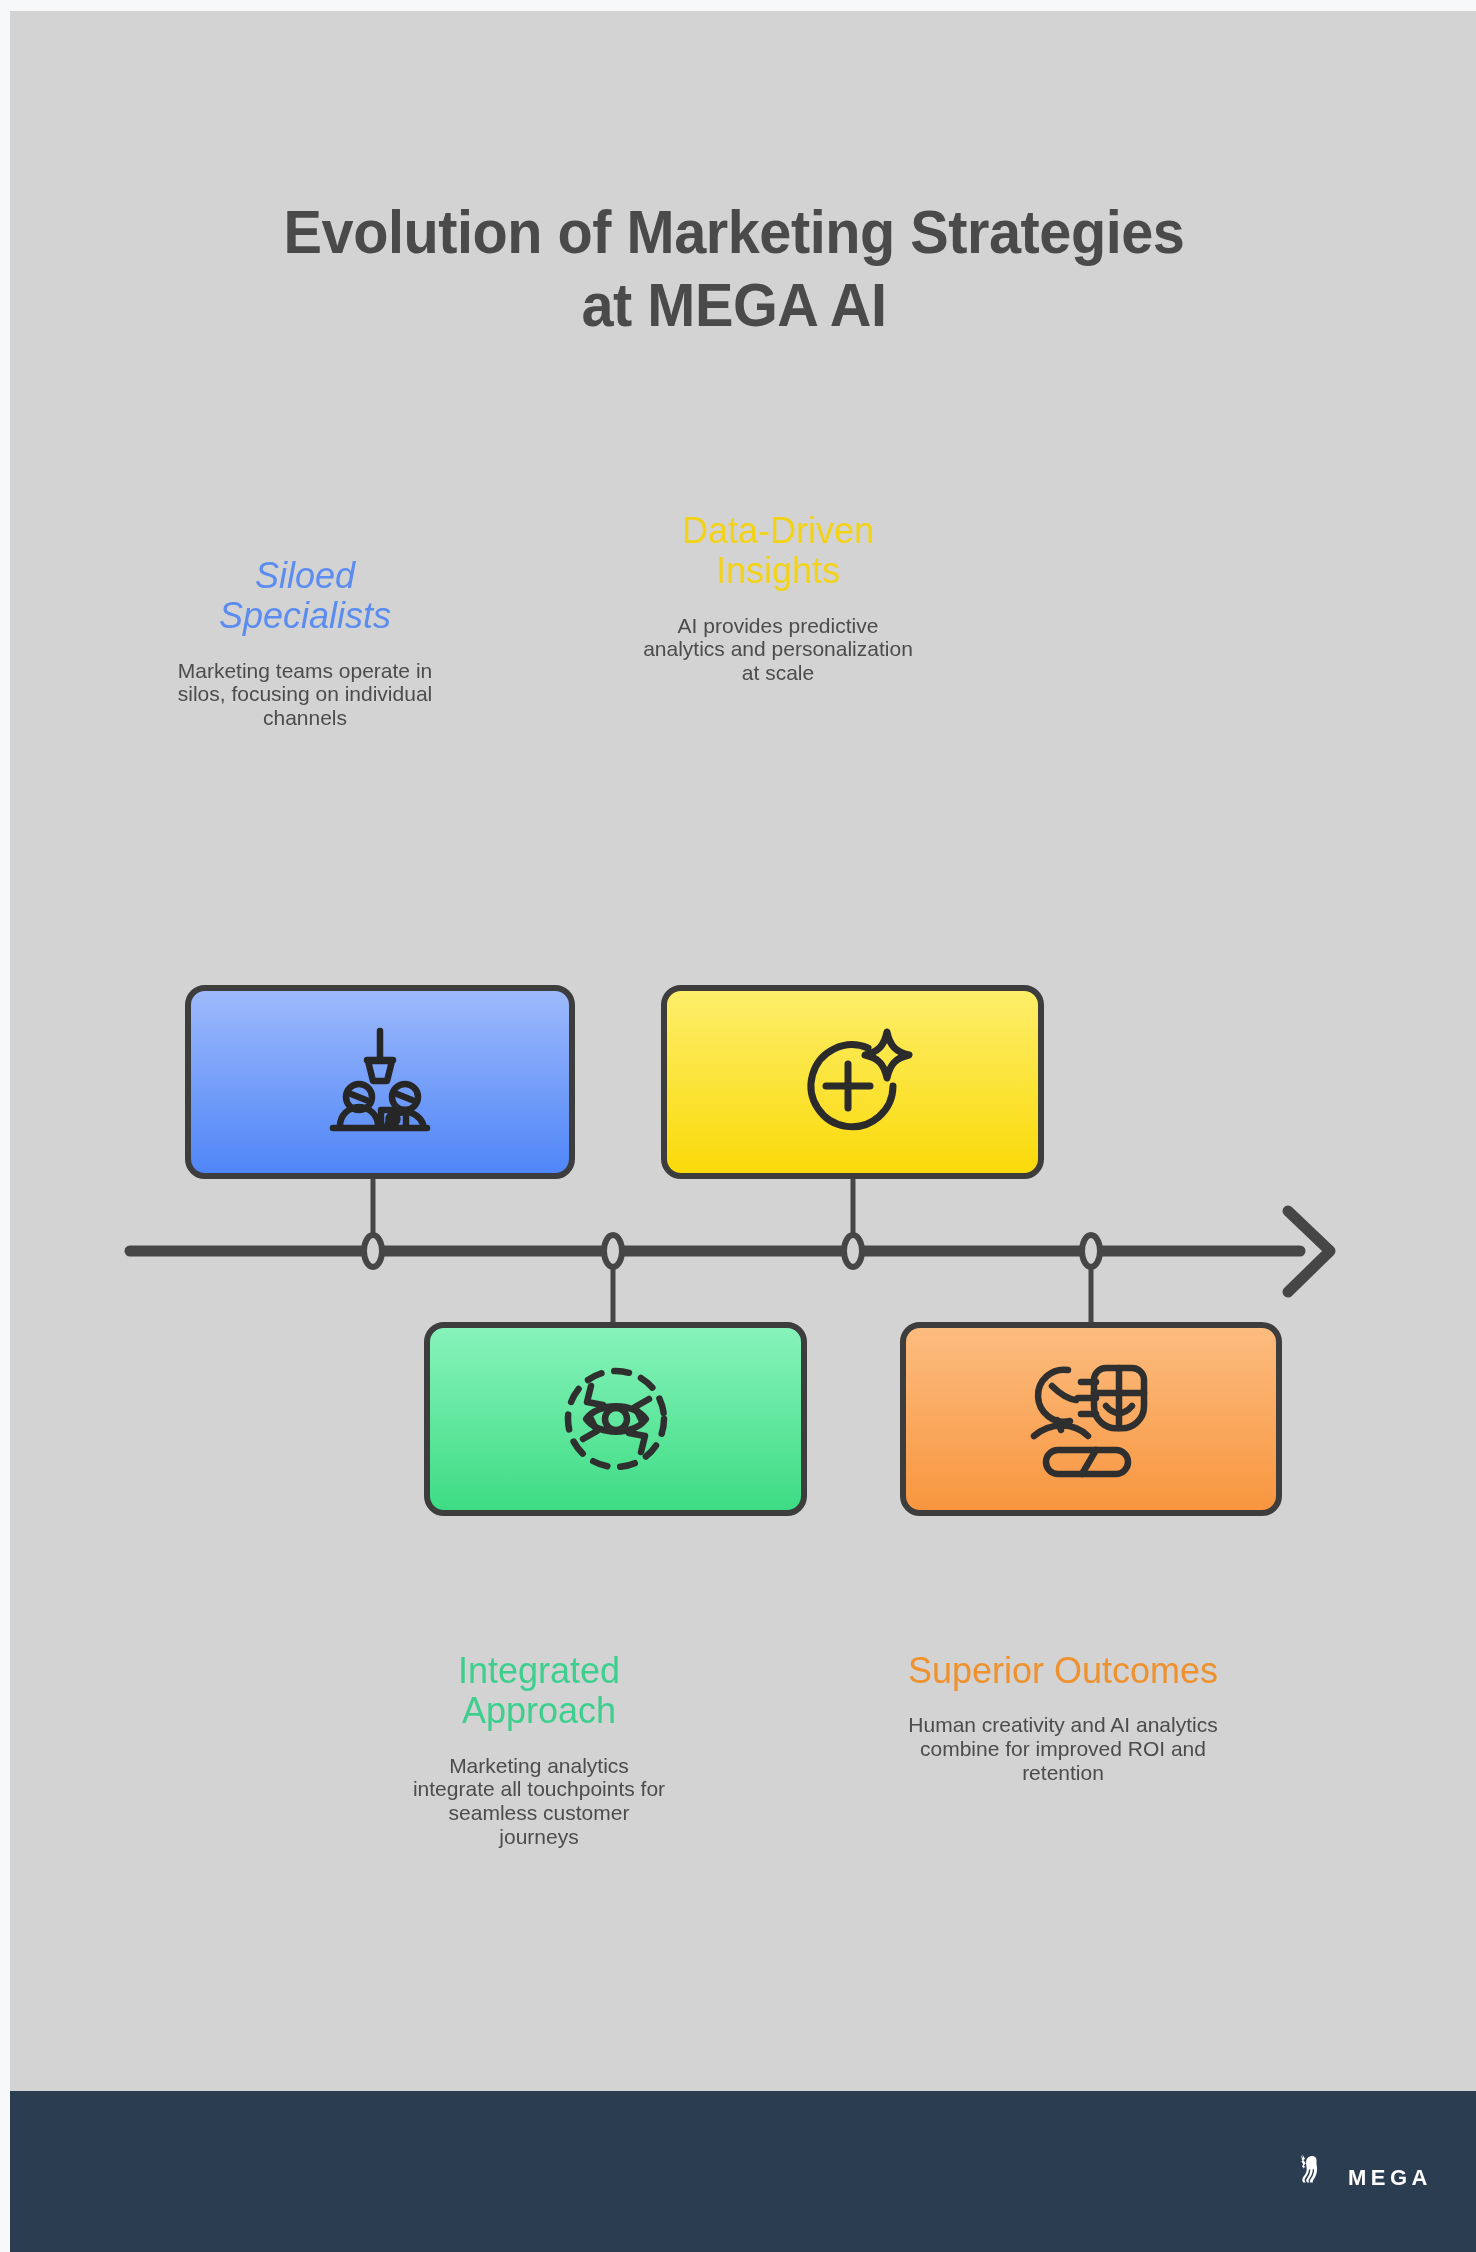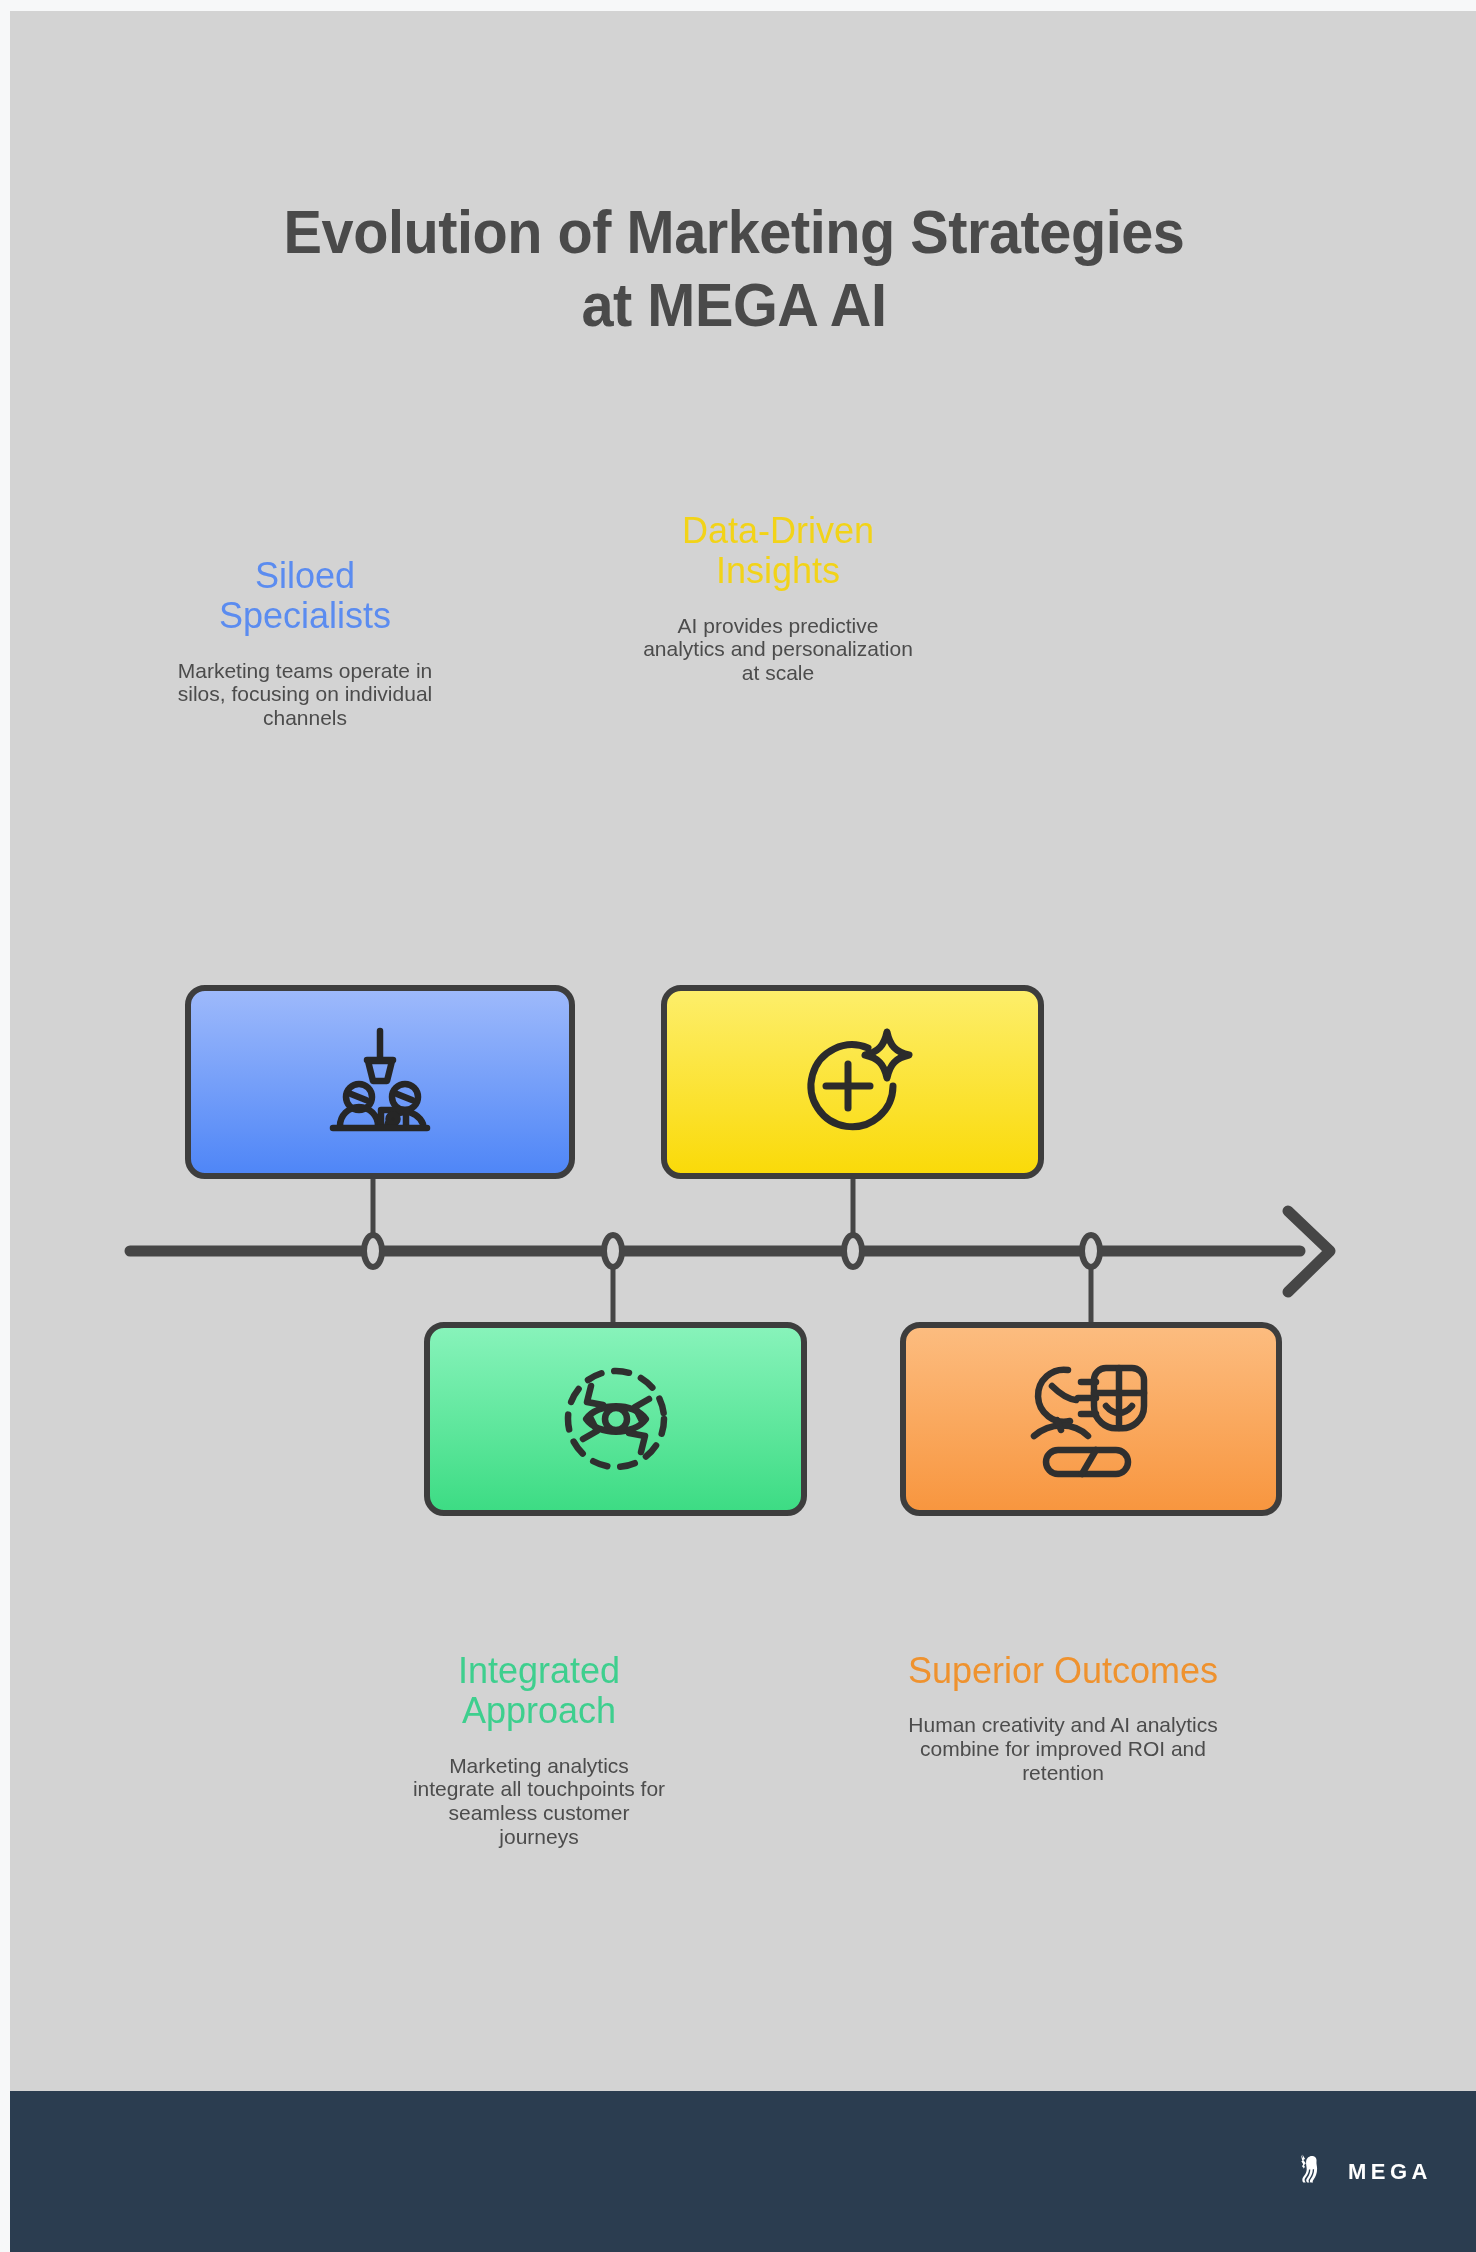--- a/index.html
+++ b/index.html
@@ -122,21 +122,21 @@
     width: 1466px;
     height: 161px;
     background: #2b3d50;
   }
   #logo {
     position: absolute;
     right: 44px;
     top: 50%;
     transform: translateY(-50%);
     display: flex;
-    align-items: center;
+    align-items: flex-end;
     gap: 24px;
   }
   #logo-text {
     color: #ffffff;
     font-size: 22px;
     font-weight: bold;
     letter-spacing: 4.5px;
   }
 </style>
 </head>
@@ -161,21 +161,21 @@
       <line x1="603" y1="1240" x2="603" y2="1311" stroke="#464646" stroke-width="5"></line>
       <line x1="1081" y1="1240" x2="1081" y2="1311" stroke="#464646" stroke-width="5"></line>
 
       <ellipse cx="363" cy="1240" rx="9" ry="16" fill="#d3d3d3" stroke="#464646" stroke-width="6"></ellipse>
       <ellipse cx="603" cy="1240" rx="9" ry="16" fill="#d3d3d3" stroke="#464646" stroke-width="6"></ellipse>
       <ellipse cx="843" cy="1240" rx="9" ry="16" fill="#d3d3d3" stroke="#464646" stroke-width="6"></ellipse>
       <ellipse cx="1081" cy="1240" rx="9" ry="16" fill="#d3d3d3" stroke="#464646" stroke-width="6"></ellipse>
     </svg>
 
     <div class="text-block" id="tb-1">
-      <p class="tb-heading" style="color: rgb(91, 140, 240);">Siloed Specialists</p>
+      <p class="tb-heading" style="color: rgb(91, 140, 240); font-style: italic;">Siloed Specialists</p>
       <p class="tb-body">Marketing teams operate in silos, focusing on individual channels</p>
     </div>
 
     <div class="text-block" id="tb-2">
       <p class="tb-heading" style="color: rgb(242, 211, 24);">Data-Driven Insights</p>
       <p class="tb-body">AI provides predictive analytics and personalization at scale</p>
     </div>
 
     <div class="text-block" id="tb-3">
       <p class="tb-heading" style="color: rgb(62, 207, 142);">Integrated Approach</p>

